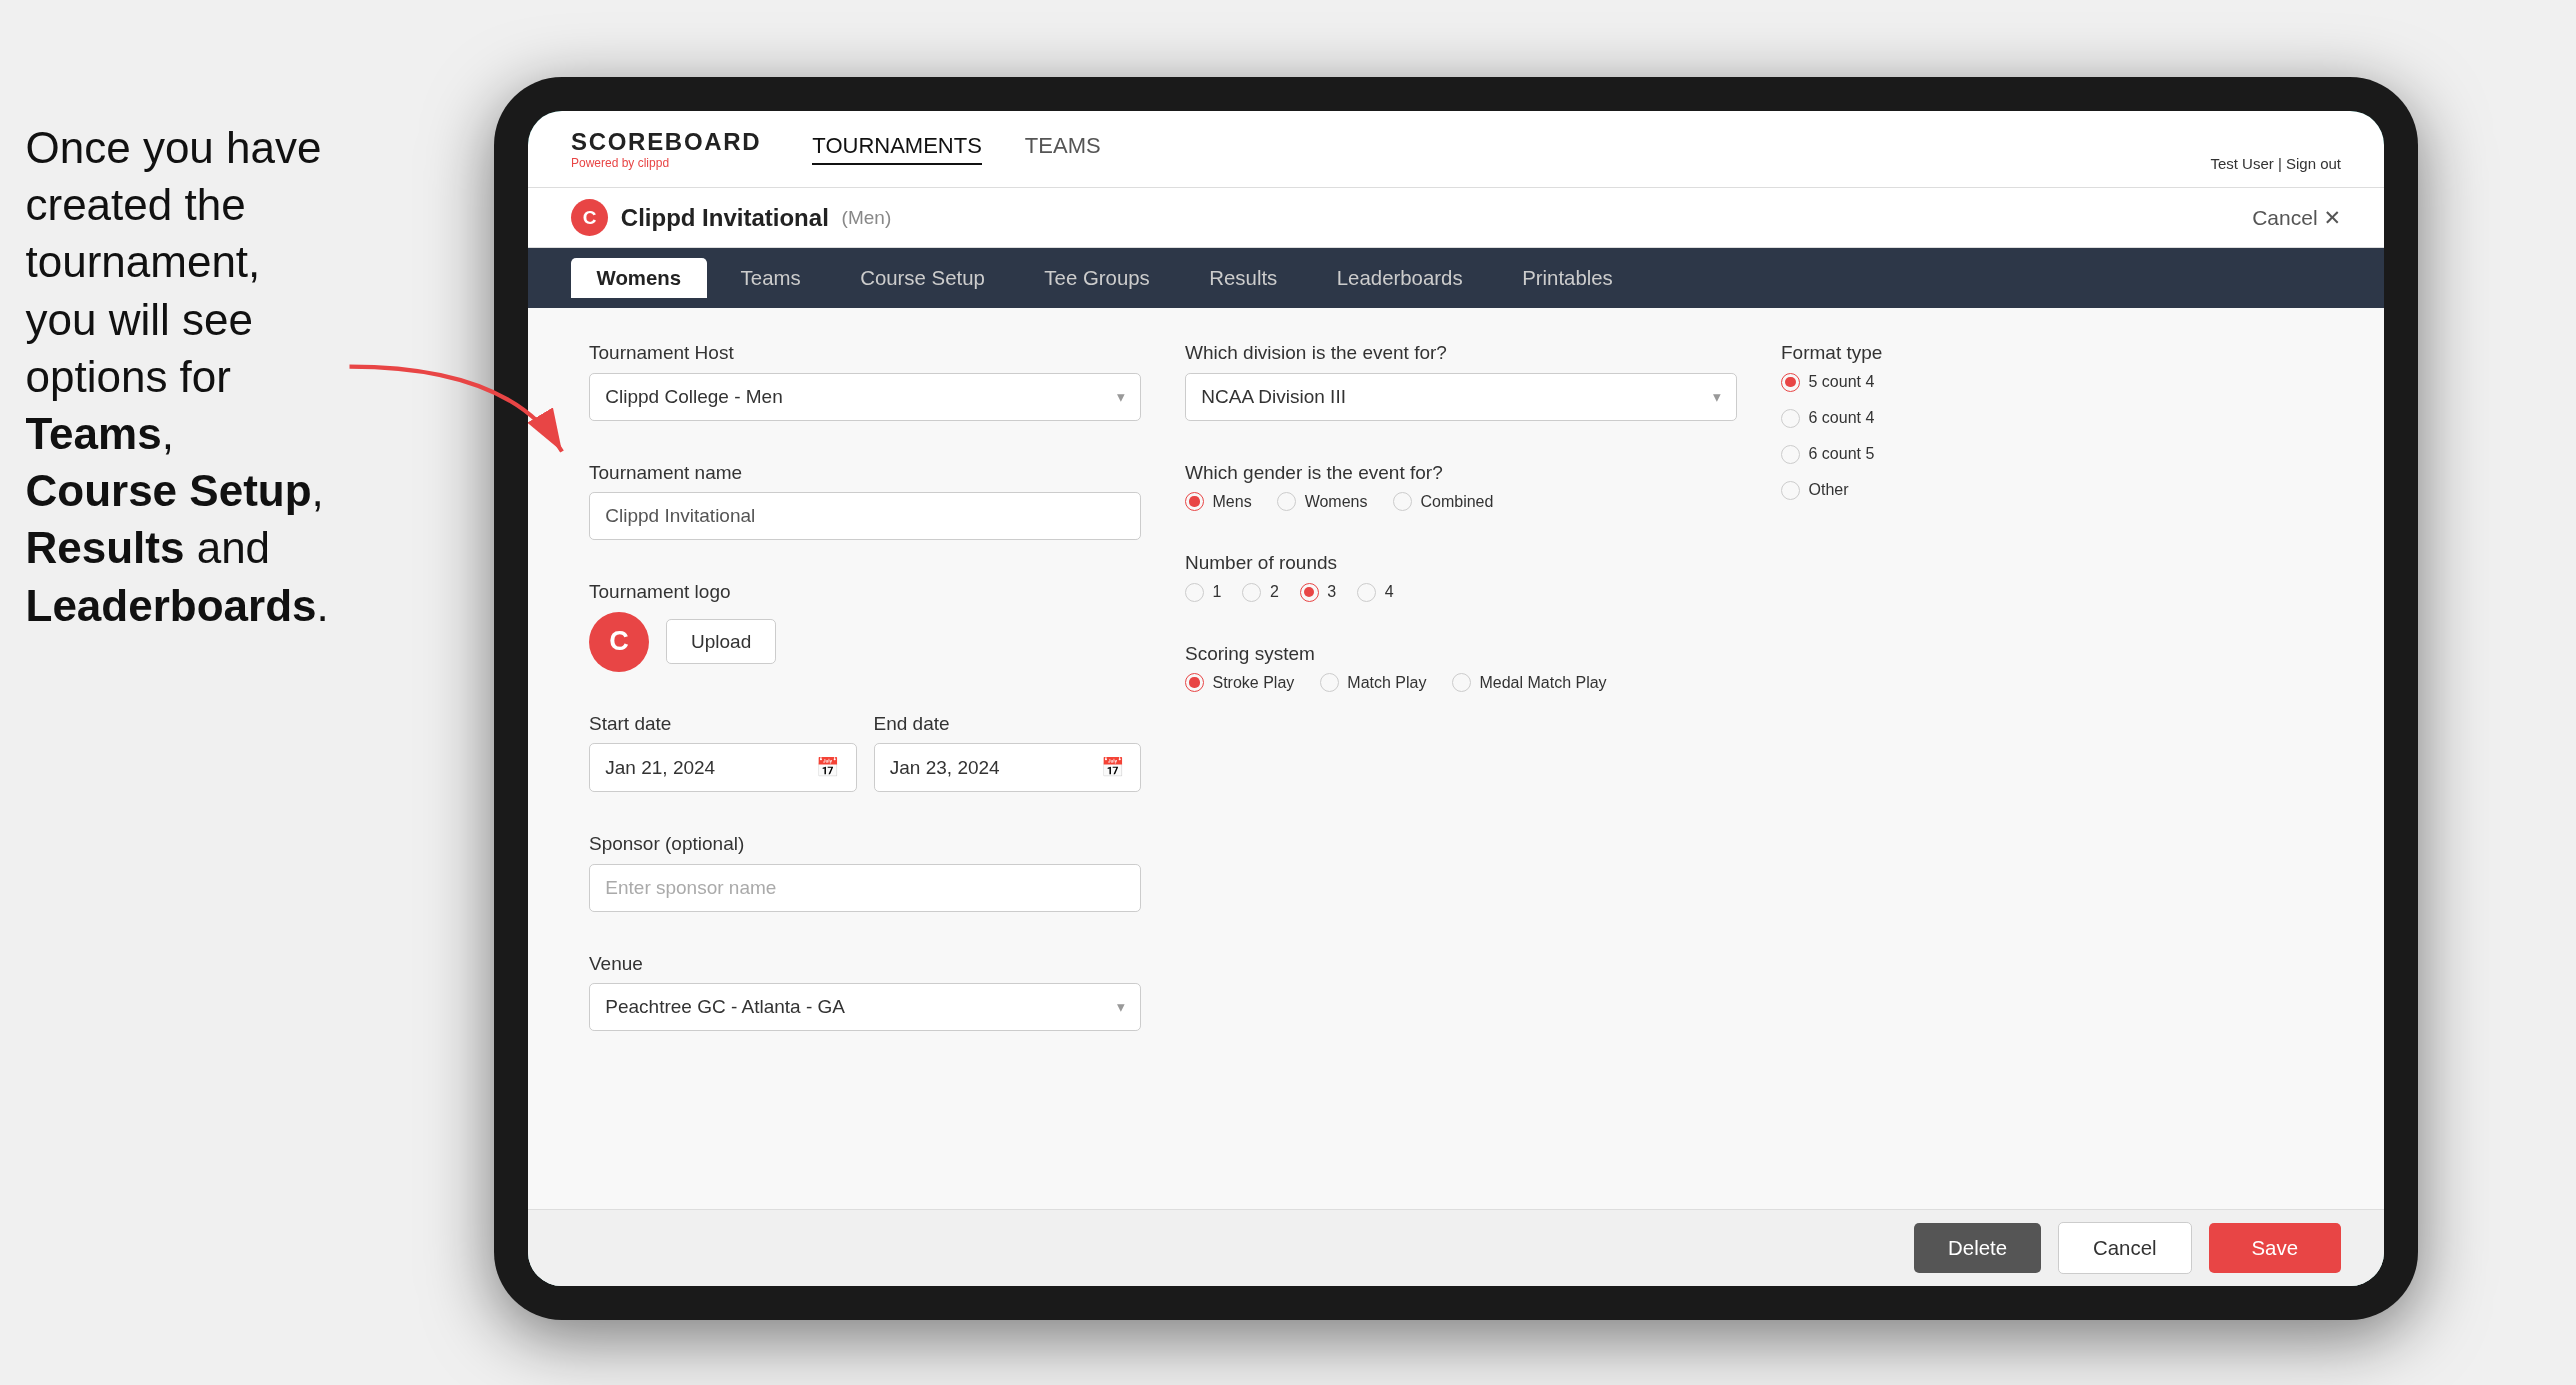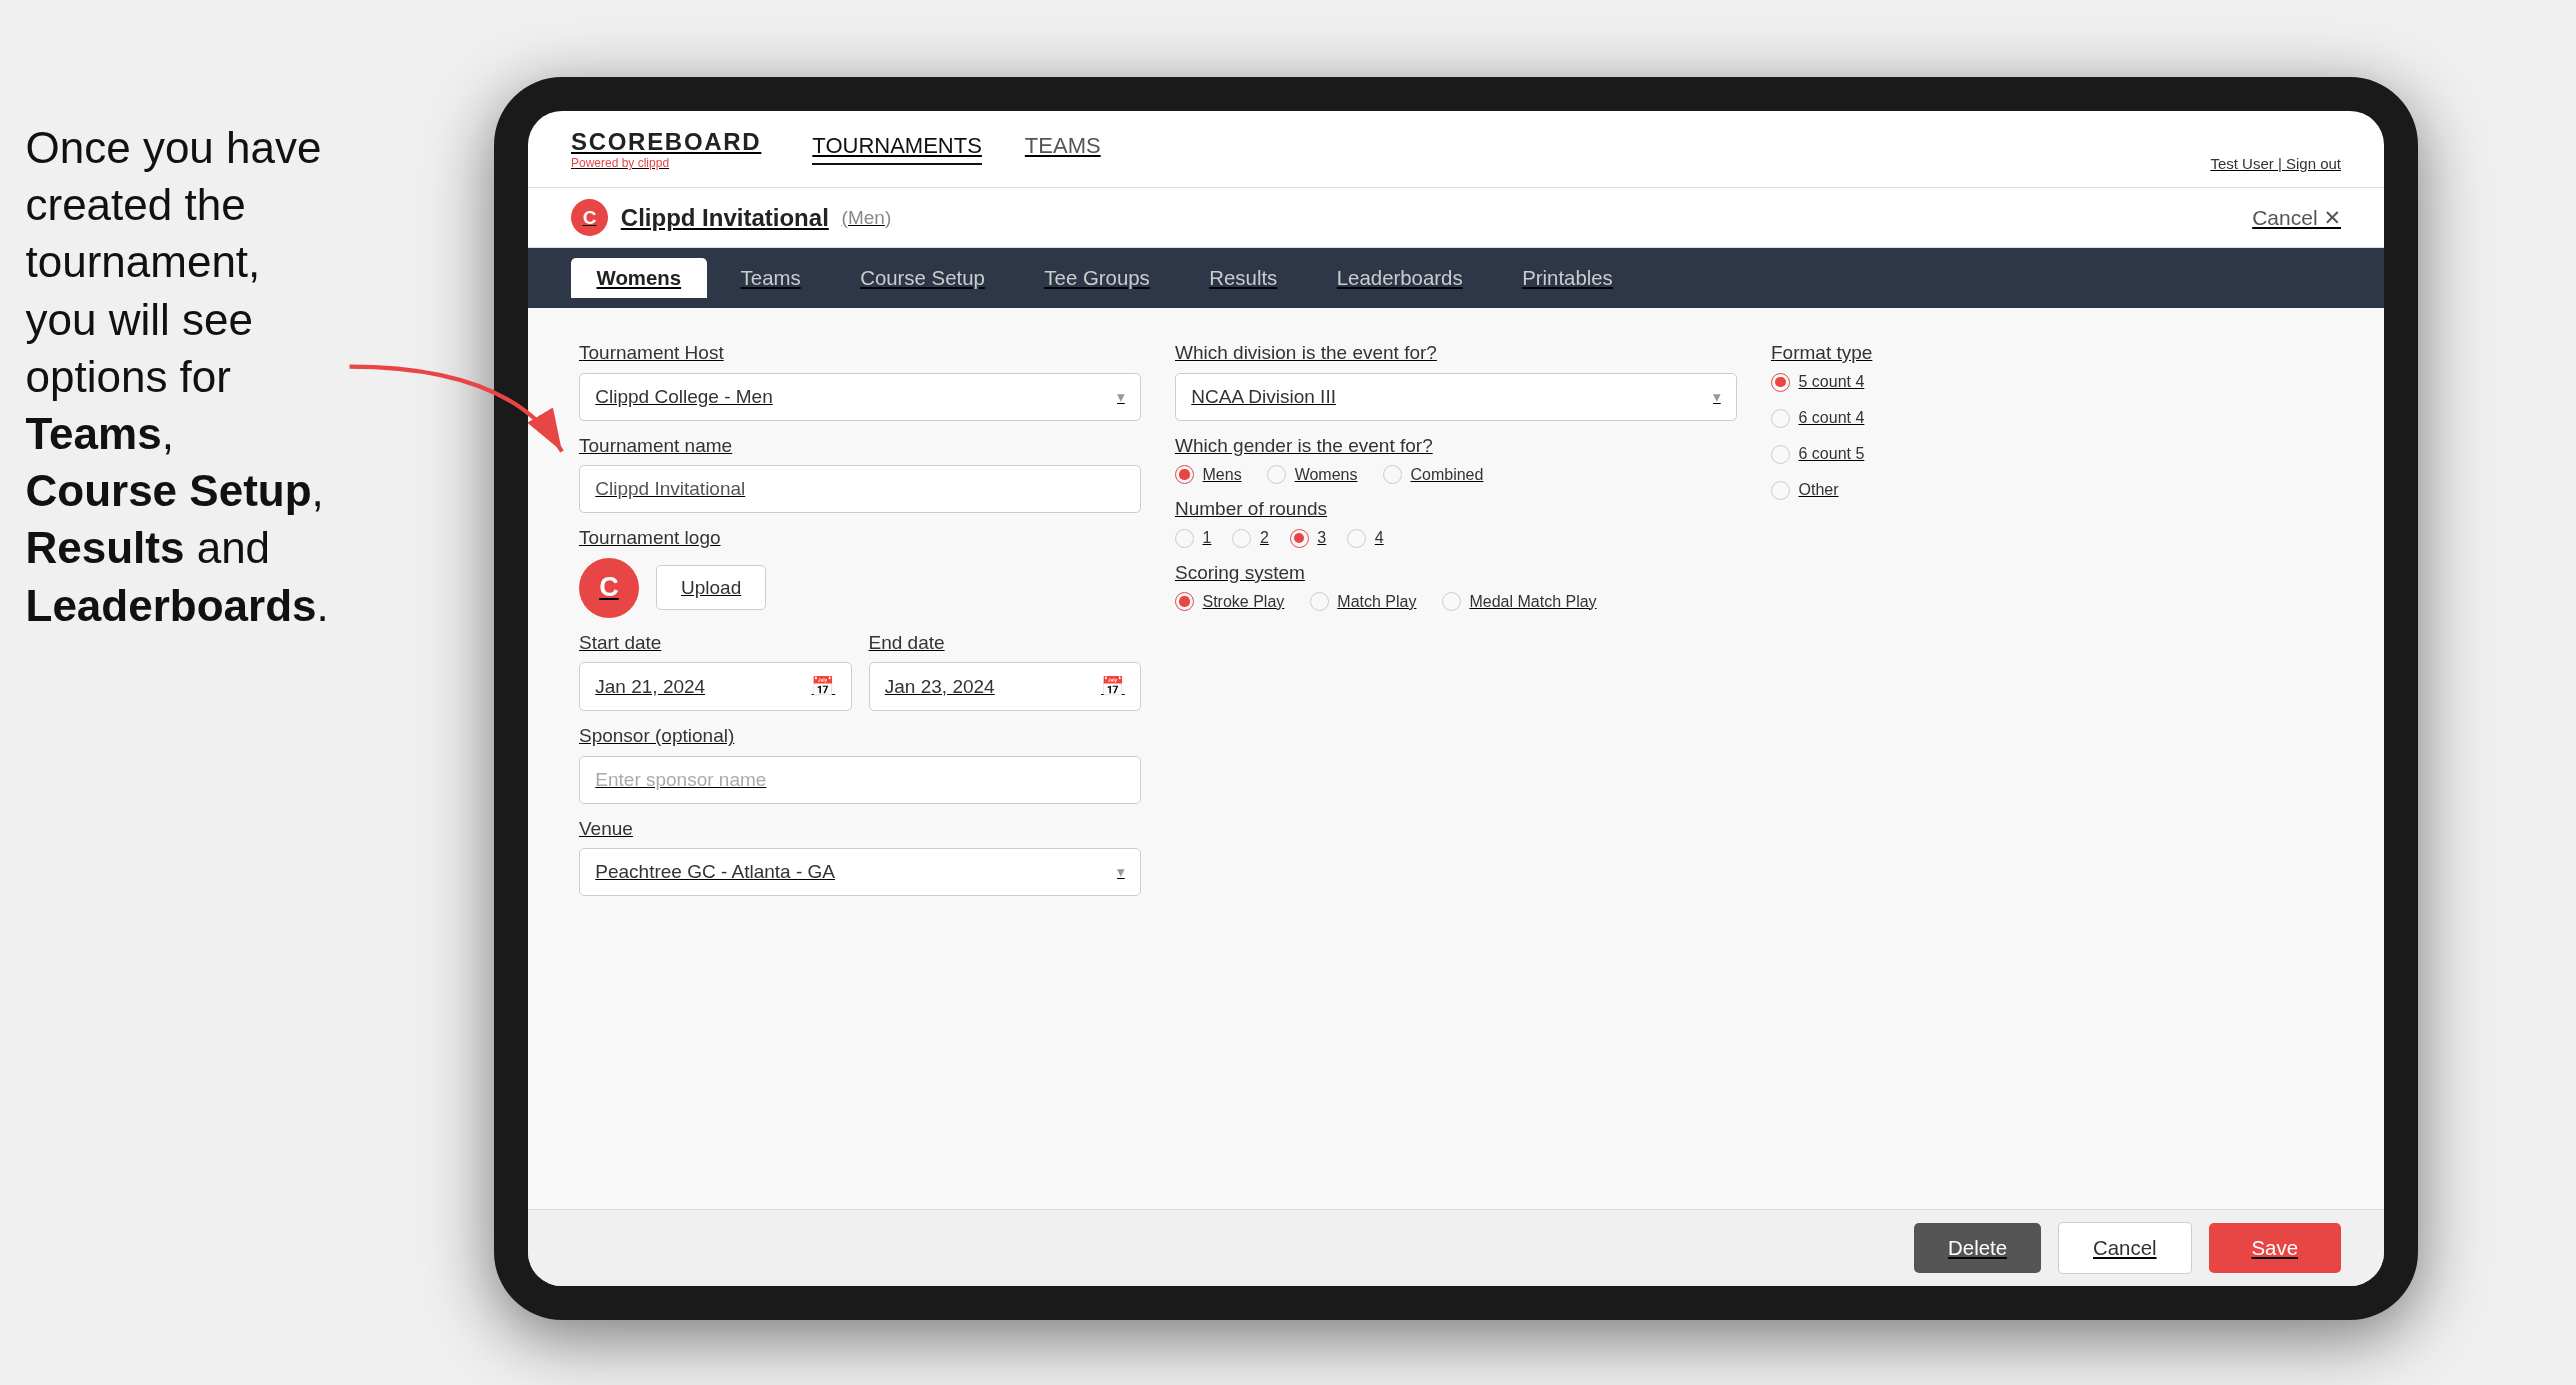--- a/index.html
+++ b/index.html
@@ -38,21 +38,20 @@
     }
 
     .tablet-screen {
       width: 100%;
       height: 100%;
       background: #0f766e;
       border-radius: 34px;
       overflow: hidden;
       display: flex;
       flex-direction: column;
-      text-decoration: underline;
     }
 
     
     .top-nav {
       background: #fff;
       border-bottom: 0.9px solid #ddd;
       padding: 0 43px;
       height: 77px;
       display: flex;
       align-items: center;
@@ -195,21 +194,22 @@
       padding: 34px 51px;
       display: grid;
       grid-template-columns: 1fr 1fr 1fr;
       gap: 34px;
     }
 
     
     .col-section {
       display: flex;
       flex-direction: column;
-      gap: 14px;
+      gap: 41px;
+      margin-left: 10px;
     }
 
     .field-group {
       display: flex;
       flex-direction: column;
       gap: 8.5px;
     }
 
     .field-label {
       font-size: 19px;

